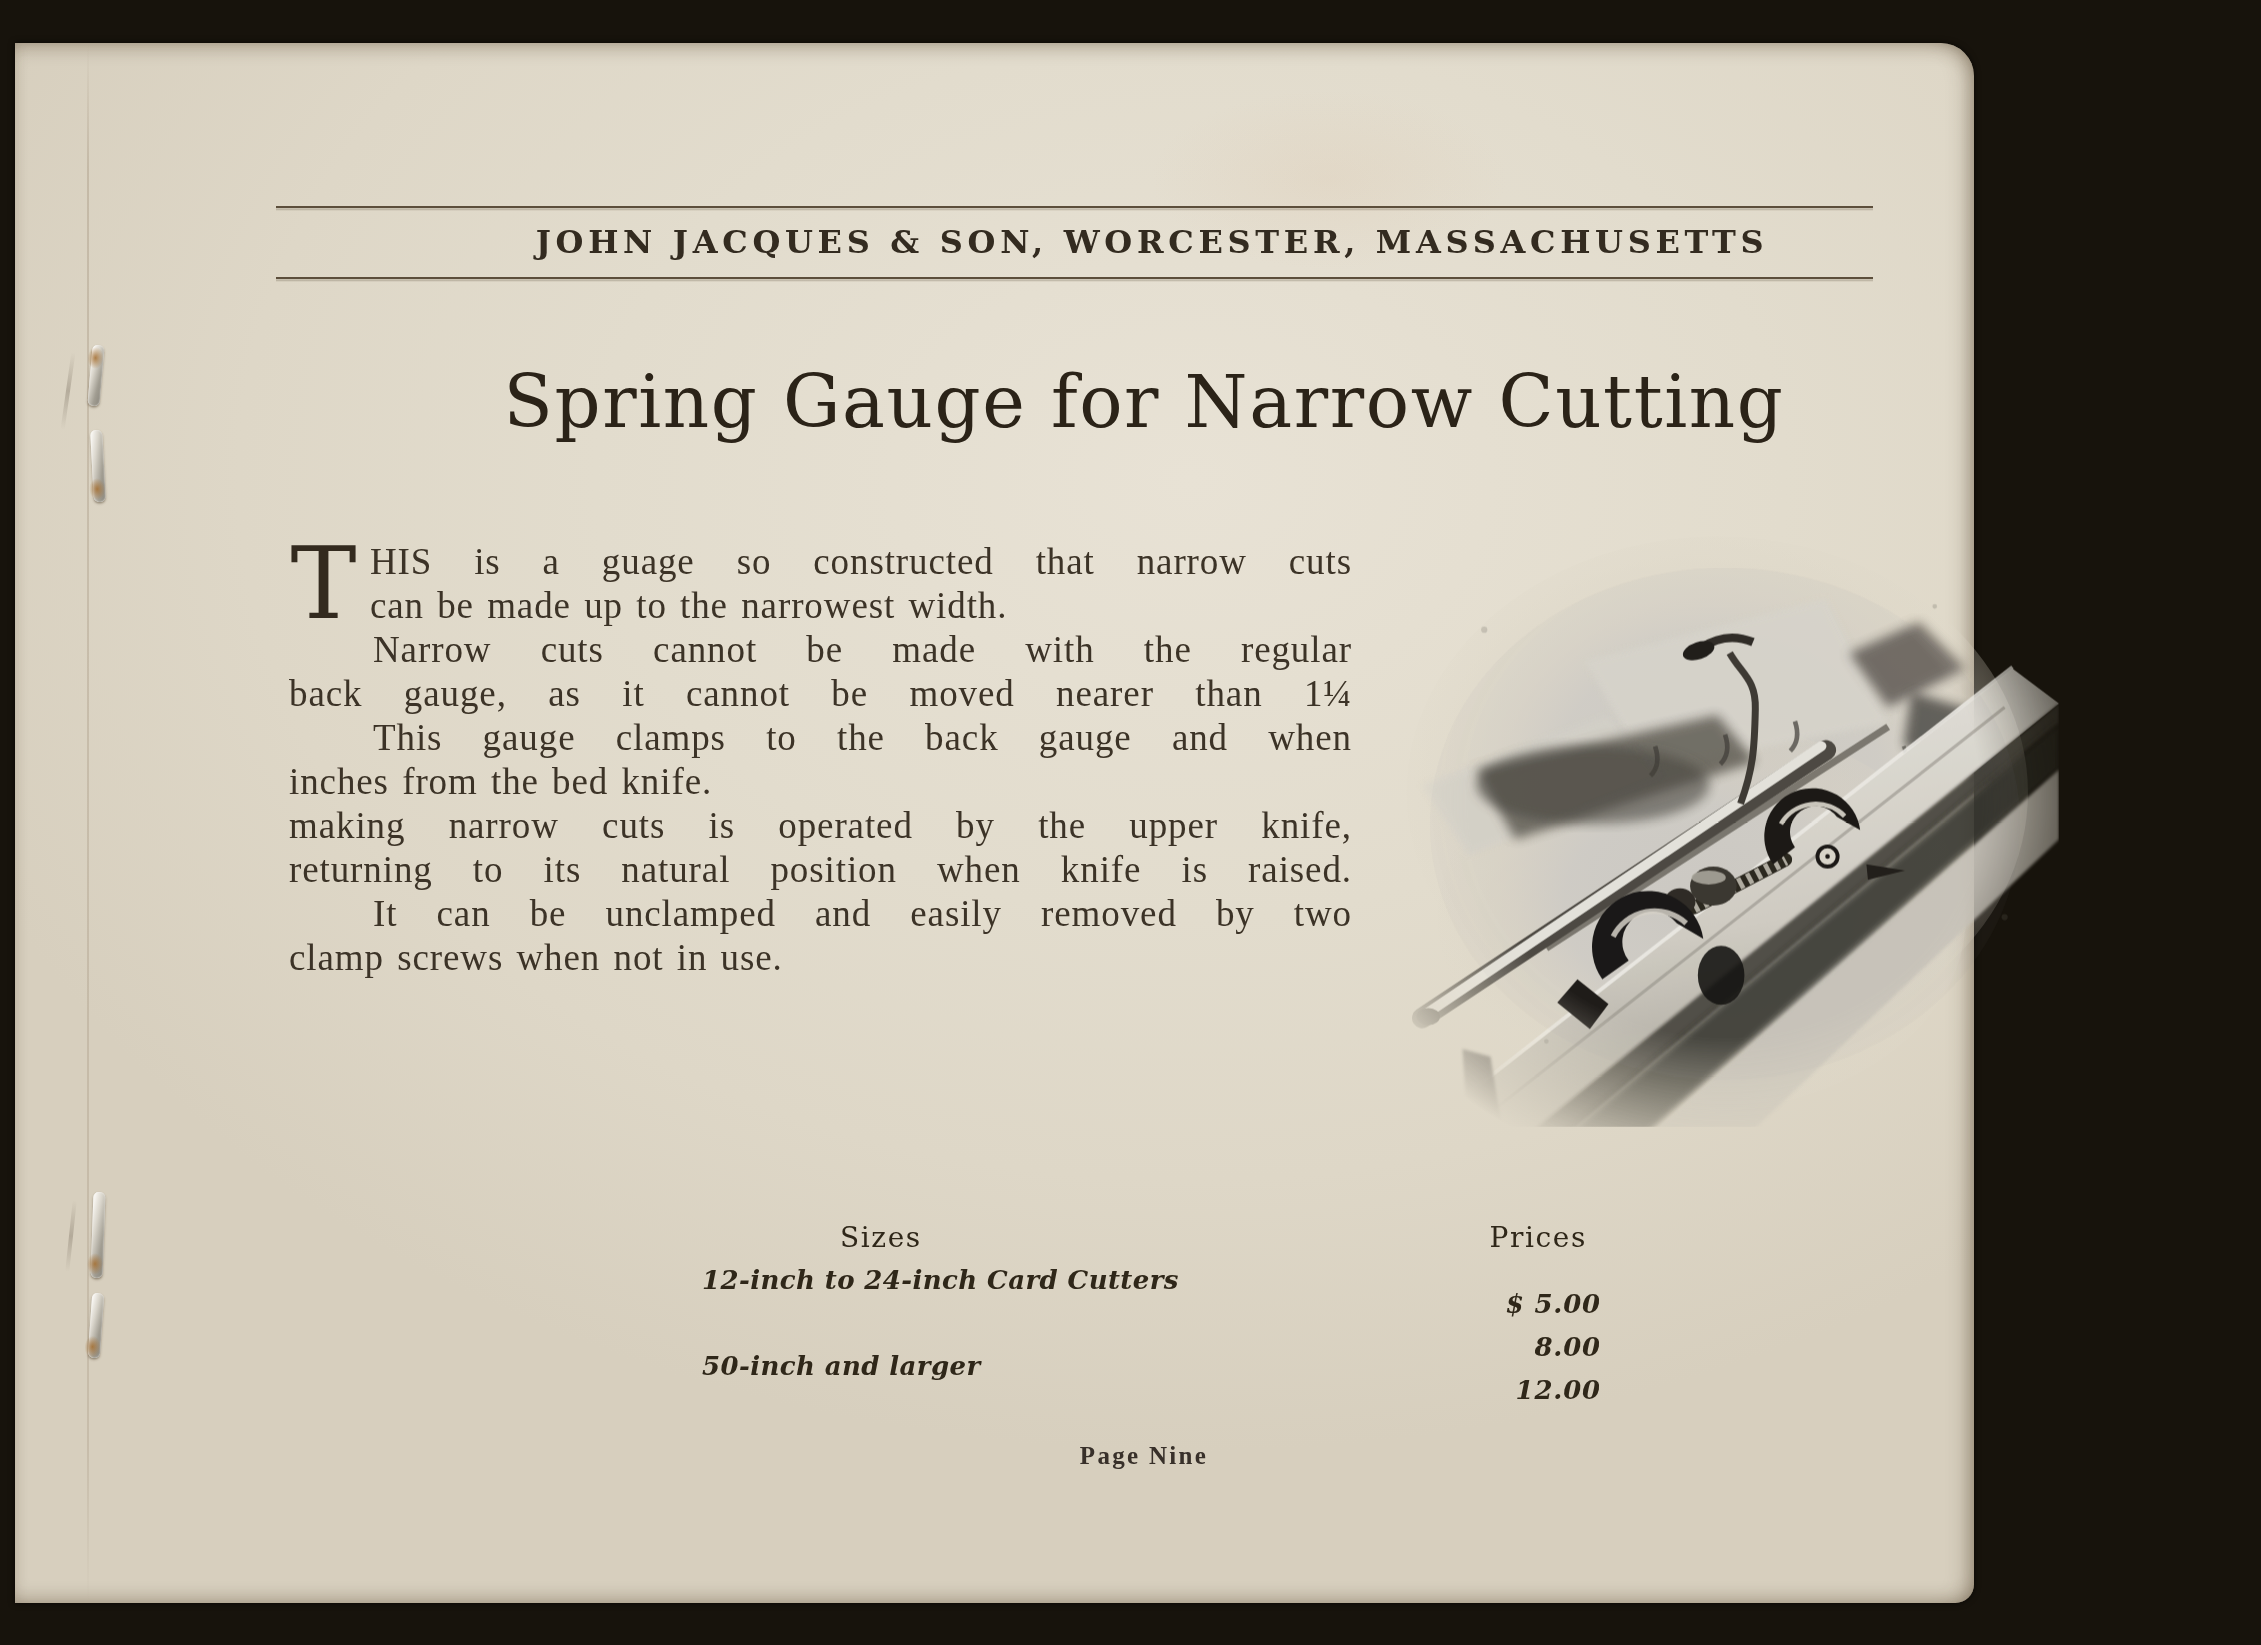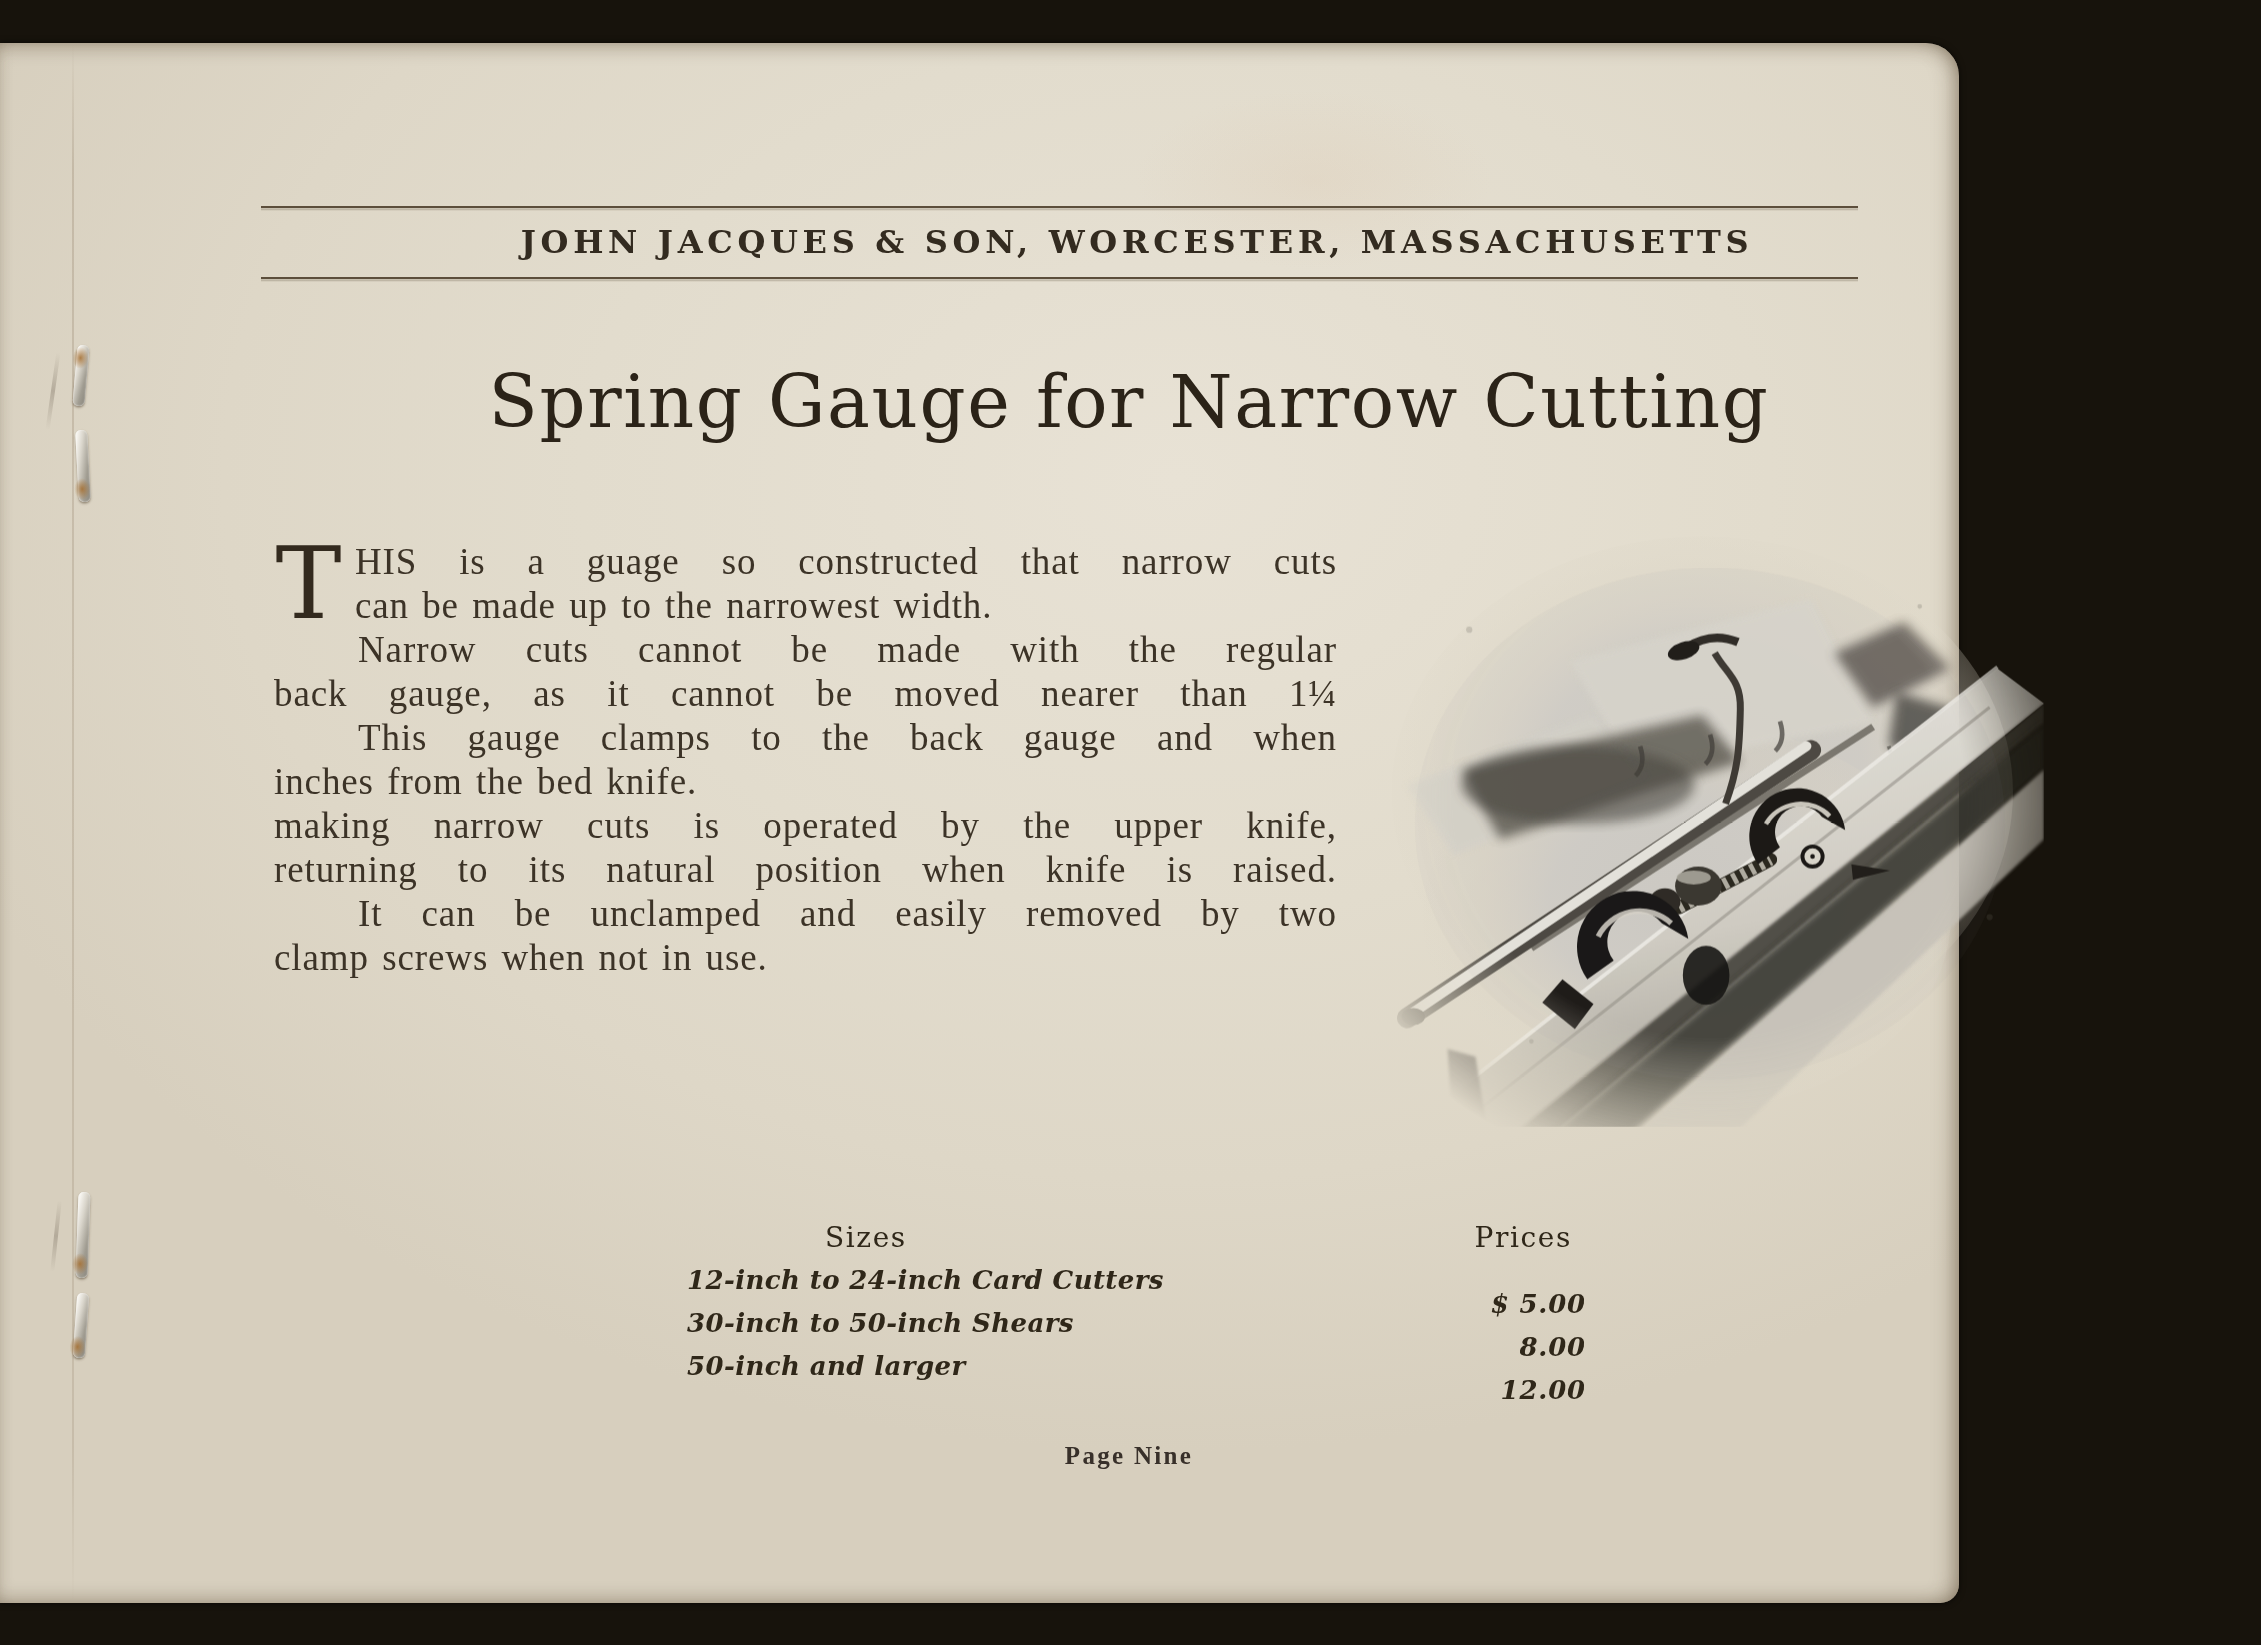--- a/index.html
+++ b/index.html
@@ -2,21 +2,21 @@
 <html style="font-size:12.4px"><head>
 <meta charset="utf-8">
 <style>
   html,body { margin:0; padding:0; background:#000; }
   .scan {
     position:relative; width:2261px; height:1646px;
     background:#17130c; overflow:hidden;
     font-family:"Liberation Serif", serif;
   }
   .paper {
-    position:absolute; left:0; top:43px; width:1959px; height:1560px;
+    position:absolute; left:15px; top:43px; width:1959px; height:1560px;
     background: radial-gradient(1321px 972px at 60% 28%, #e8e2d5 0%, #e2dccd 45%, #ded7c7 72%, #d7cfbe 100%);
     border-radius:0 33px 18.7px 0;
     box-shadow:
       inset -12.4px 0 22px -7.8px rgba(70,52,30,.38),
       inset 0 -9.3px 18.7px -7.8px rgba(70,52,30,.30),
       inset 0 11px 20px -9.3px rgba(70,52,30,.32),
       0 0 6.2px rgba(0,0,0,.65);
   }
   .stain {
     position:absolute; left:1135px; top:47px; width:358px; height:179px;
@@ -221,21 +221,20 @@
     <div class="price-table">
       <div class="pt-header">
         <span class="sizes">Sizes</span>
         <span class="prices">Prices</span>
       </div>
       <div class="pt-row">
         <span class="size">12-inch to 24-inch Card Cutters</span>
         <span class="price">$ 5.00</span>
       </div>
       <div class="pt-row">
-        <span class="size">30-inch to 50-inch Shears</span>
         <span class="price">8.00</span>
       </div>
       <div class="pt-row">
         <span class="size">50-inch and larger</span>
         <span class="price">12.00</span>
       </div>
     </div>
 
     <div class="page-number">Page Nine</div>
 

